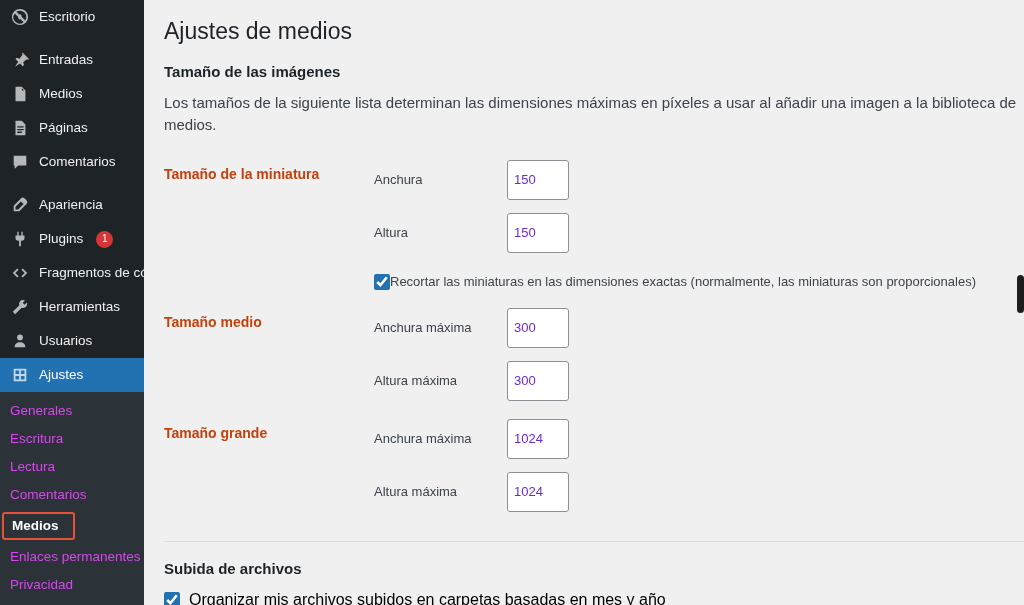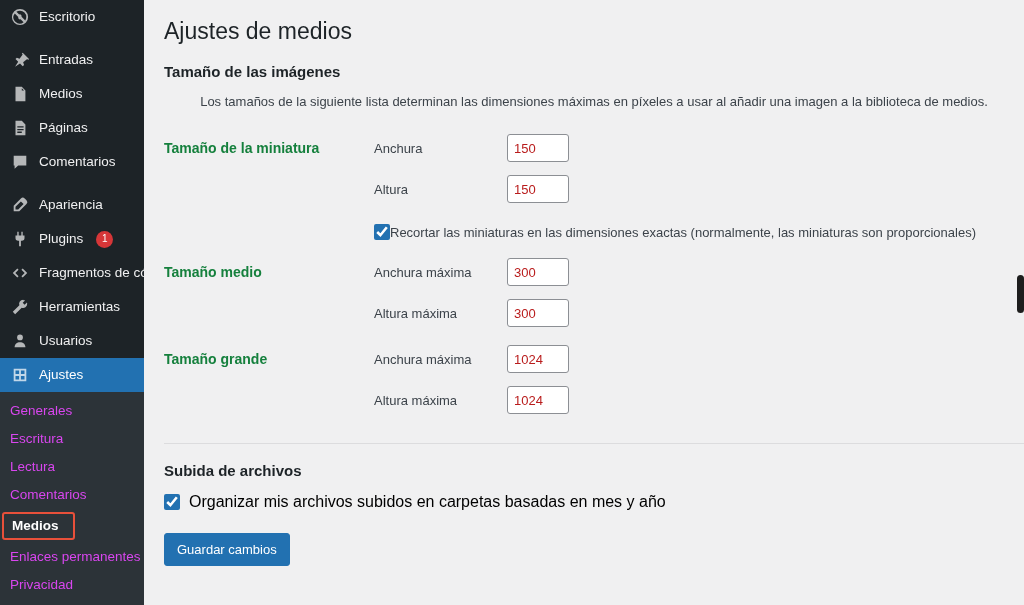--- a/index.html
+++ b/index.html
@@ -118,37 +118,36 @@
     line-height: 1.3;
   }
   h2.section-title {
     font-size: 15px;
     font-weight: bold;
     color: #1d2327;
     margin: 16px 0 12px 0;
     padding: 0;
   }
   p.desc {
-    font-size: 13px;
+    font-size: 15px;
     color: #3c434a;
     margin: 0 0 14px 0;
     line-height: 1.5;
-    text-align: center;
   }
   table.form-table {
     border-collapse: collapse;
     width: 100%;
     max-width: 860px;
   }
   table.form-table th {
     text-align: left;
     vertical-align: top;
     font-size: 14px;
     font-weight: 600;
-    color: #15803d;
+    color: #c2410c;
     padding: 14px 10px 14px 0;
     width: 200px;
     line-height: 1.4;
   }
   table.form-table td {
     padding: 9px 10px 9px 0;
     vertical-align: middle;
     font-size: 13px;
     color: #3c434a;
   }
@@ -156,27 +155,27 @@
     display: flex;
     align-items: center;
   }
   .field-label {
     width: 133px;
     font-size: 13px;
     color: #3c434a;
   }
   input.num {
     width: 62px;
-    height: 28px;
+    height: 40px;
     box-sizing: border-box;
     border: 1px solid #8c8f94;
     border-radius: 3px;
     background: #fff;
     font-size: 13px;
-    color: #b91c1c;
+    color: #6d28d9;
     padding: 0 6px;
     font-family: "Liberation Sans", sans-serif;
   }
   .check-row {
     display: flex;
     align-items: center;
     padding-top: 4px;
   }
   .check-row .check-text {
     font-size: 13px;

